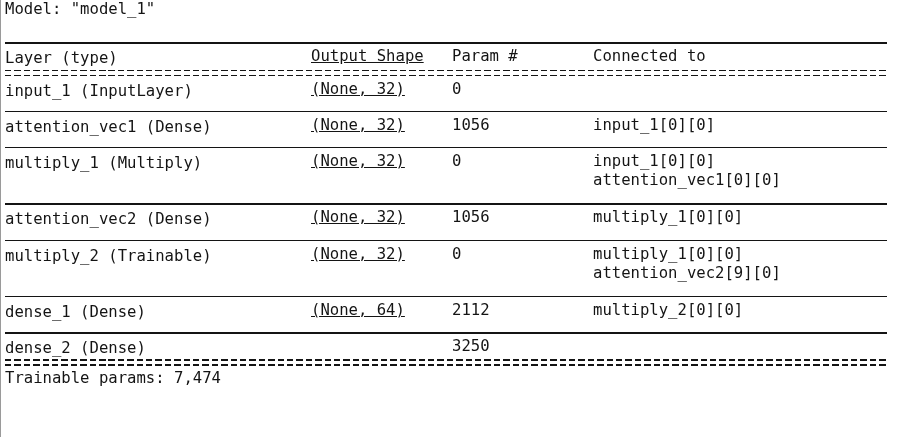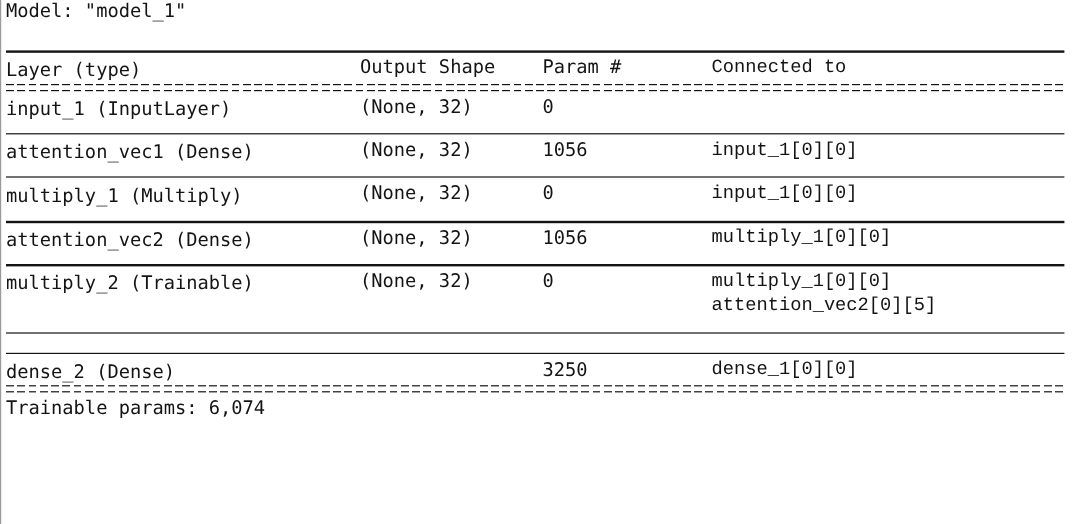--- a/index.html
+++ b/index.html
@@ -81,23 +81,23 @@
   
   .record {
     position: relative;
   }
   .rowline {
     position: relative;
     height: 19.2px;
     white-space: pre;
   }
   .col-name  { position: absolute; left: 0px;   top: 2px; }
-  .col-shape { position: absolute; left: 295px; top: 0; }
+  .col-shape { position: absolute; left: 306px; top: 0; text-decoration: underline; }
   .col-param { position: absolute; left: 447px; top: 0; }
-  .col-conn  { position: absolute; left: 588px; top: 0; font-family: Liberation Mono, monospace; }
+  .col-conn  { position: absolute; left: 588px; top: 0; }
   .spacer-s { height: 8px; }
   .spacer-m { height: 9px; }
 </style>
 </head>
 <body>
 
 <div id="root">
 
   <div class="left-edge"></div>
 
@@ -142,20 +142,23 @@
     <div class="spacer-s"></div>
     <div class="rule-solid"></div>
 
     <div class="record">
       <div class="rowline">
         <span class="col-name">multiply_1 (Multiply)</span>
         <span class="col-shape">(None, 32)</span>
         <span class="col-param">0</span>
         <span class="col-conn">input_1[0][0]</span>
       </div>
+      <div class="rowline">
+        <span class="col-conn">attention_vec1[0][0]</span>
+      </div>
     </div>
     <div class="spacer-m"></div>
     <div class="rule-solid"></div>
 
     <div class="record">
       <div class="rowline">
         <span class="col-name">attention_vec2 (Dense)</span>
         <span class="col-shape">(None, 32)</span>
         <span class="col-param">1056</span>
         <span class="col-conn">multiply_1[0][0]</span>
@@ -165,35 +168,42 @@
     <div class="rule-solid"></div>
 
     <div class="record">
       <div class="rowline">
         <span class="col-name">multiply_2 (Trainable)</span>
         <span class="col-shape">(None, 32)</span>
         <span class="col-param">0</span>
         <span class="col-conn">multiply_1[0][0]</span>
       </div>
       <div class="rowline">
-        <span class="col-conn">attention_vec2[0][5]</span>
+        <span class="col-conn">attention_vec2[9][0]</span>
       </div>
     </div>
     <div class="spacer-m"></div>
     <div class="rule-solid"></div>
 
+    <div class="record">
+      <div class="rowline">
+        <span class="col-name">dense_1 (Dense)</span>
+        <span class="col-shape">(None, 64)</span>
+        <span class="col-param">2112</span>
+        <span class="col-conn">multiply_2[0][0]</span>
+      </div>
+    </div>
     <div class="spacer-s"></div>
     <div class="rule-solid"></div>
 
     <div class="record">
       <div class="rowline">
         <span class="col-name">dense_2 (Dense)</span>
         <span class="col-param">3250</span>
-        <span class="col-conn">dense_1[0][0]</span>
       </div>
     </div>
 
     <div class="rule-double"></div>
 
-    <div class="txtline">Trainable params: 6,074</div>
+    <div class="txtline">Trainable params: 7,474</div>
 
   </div>
 </div>
 
 </body></html>

